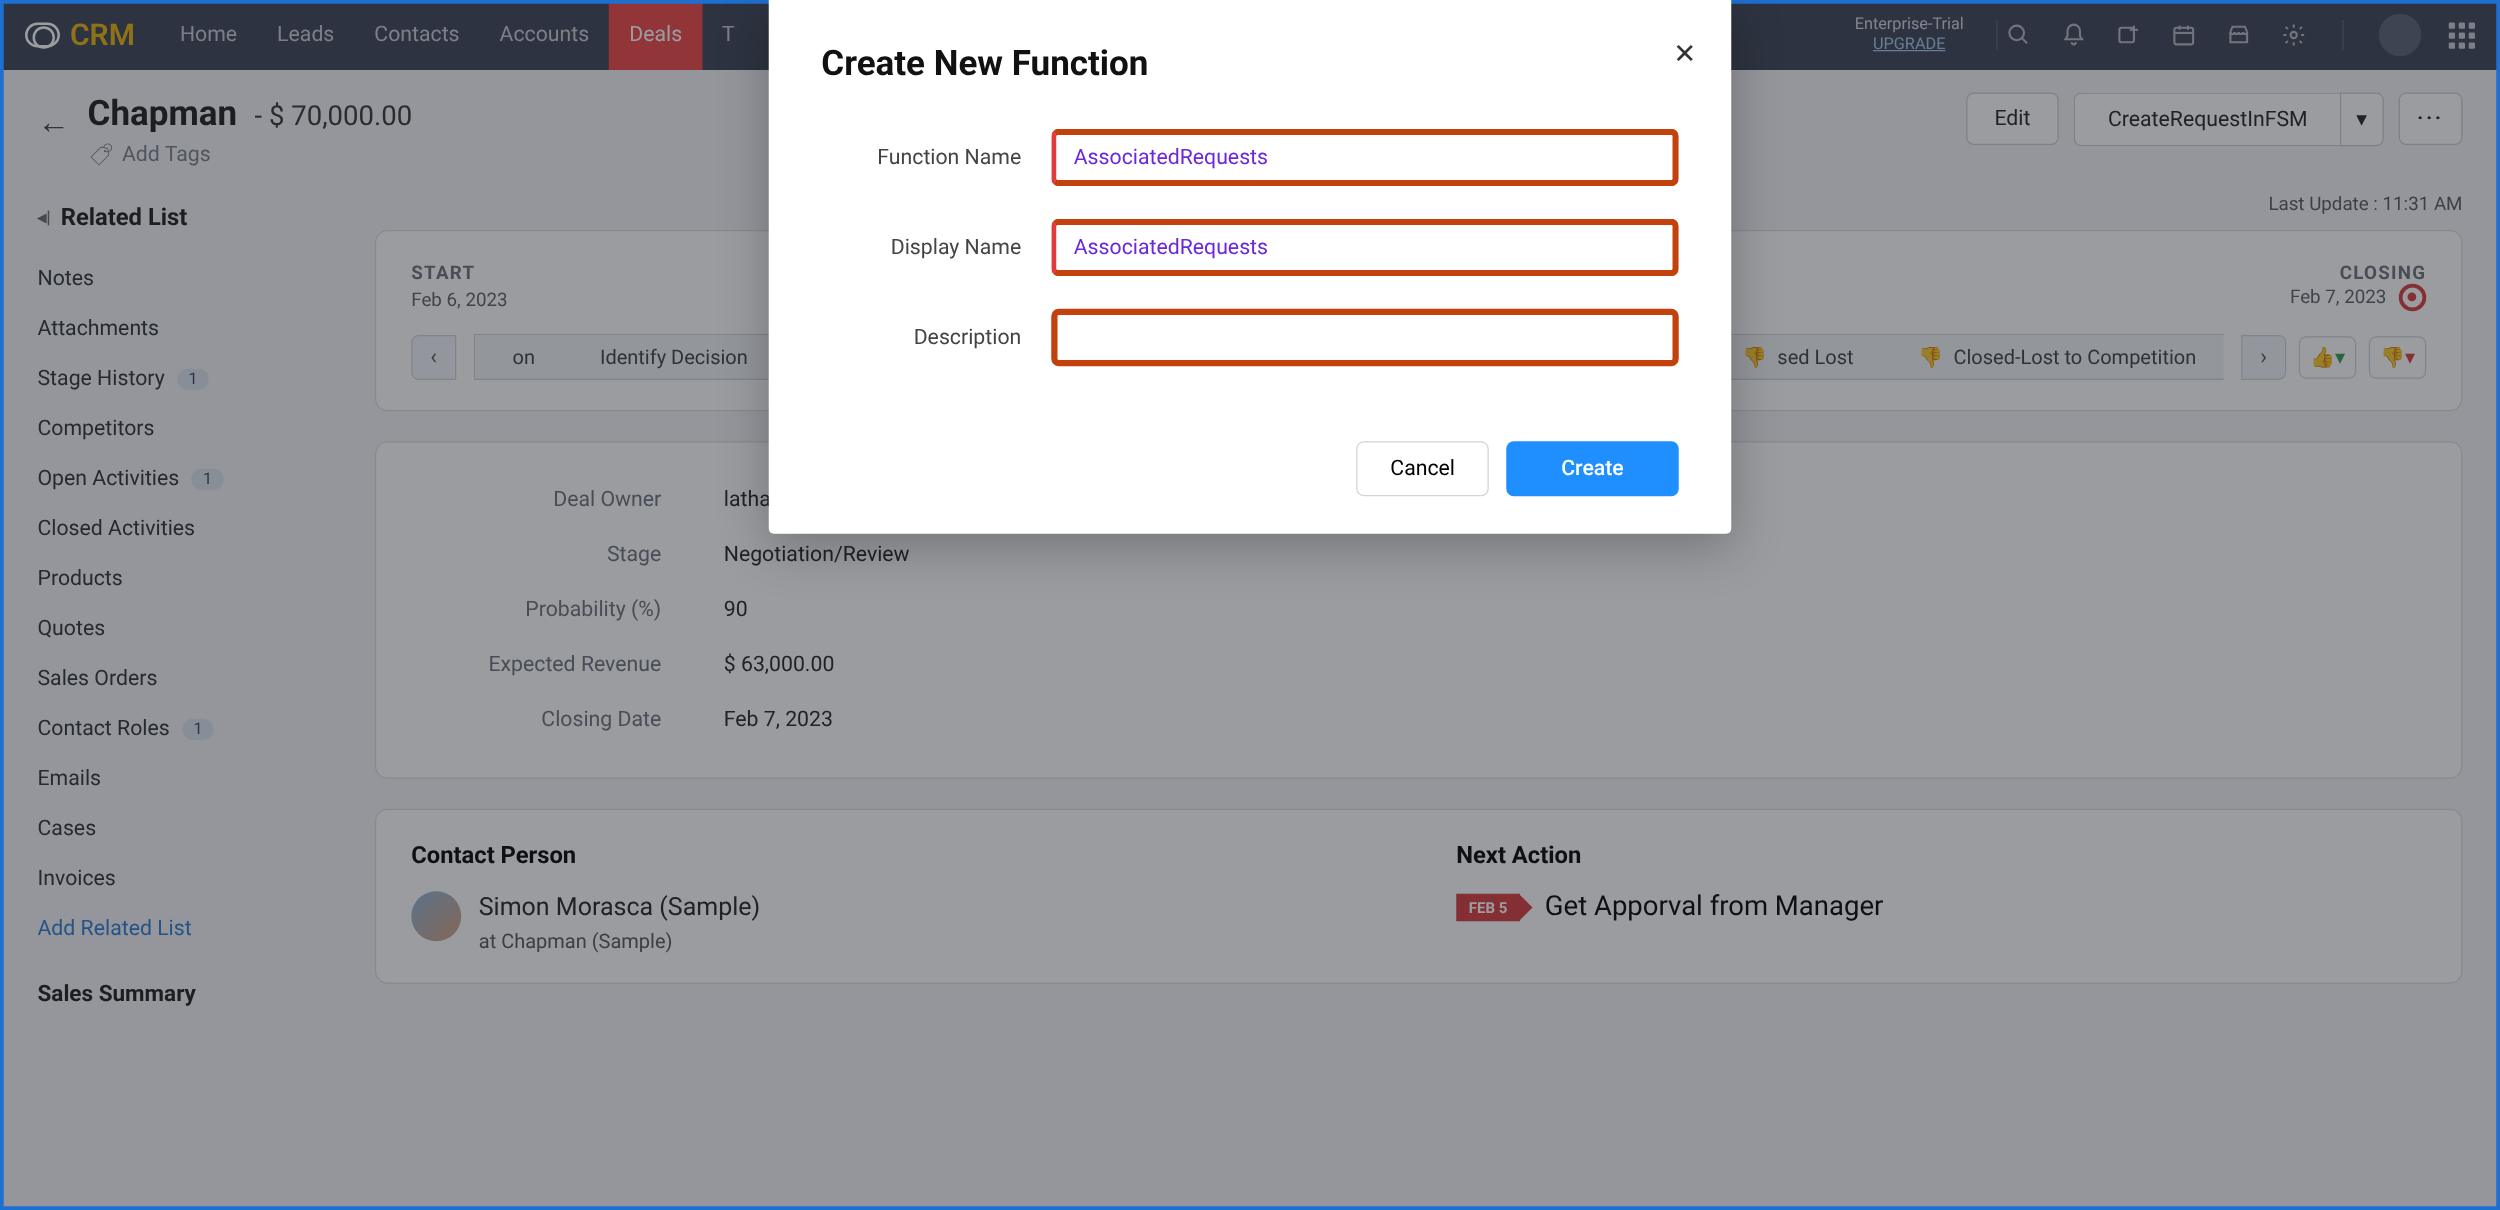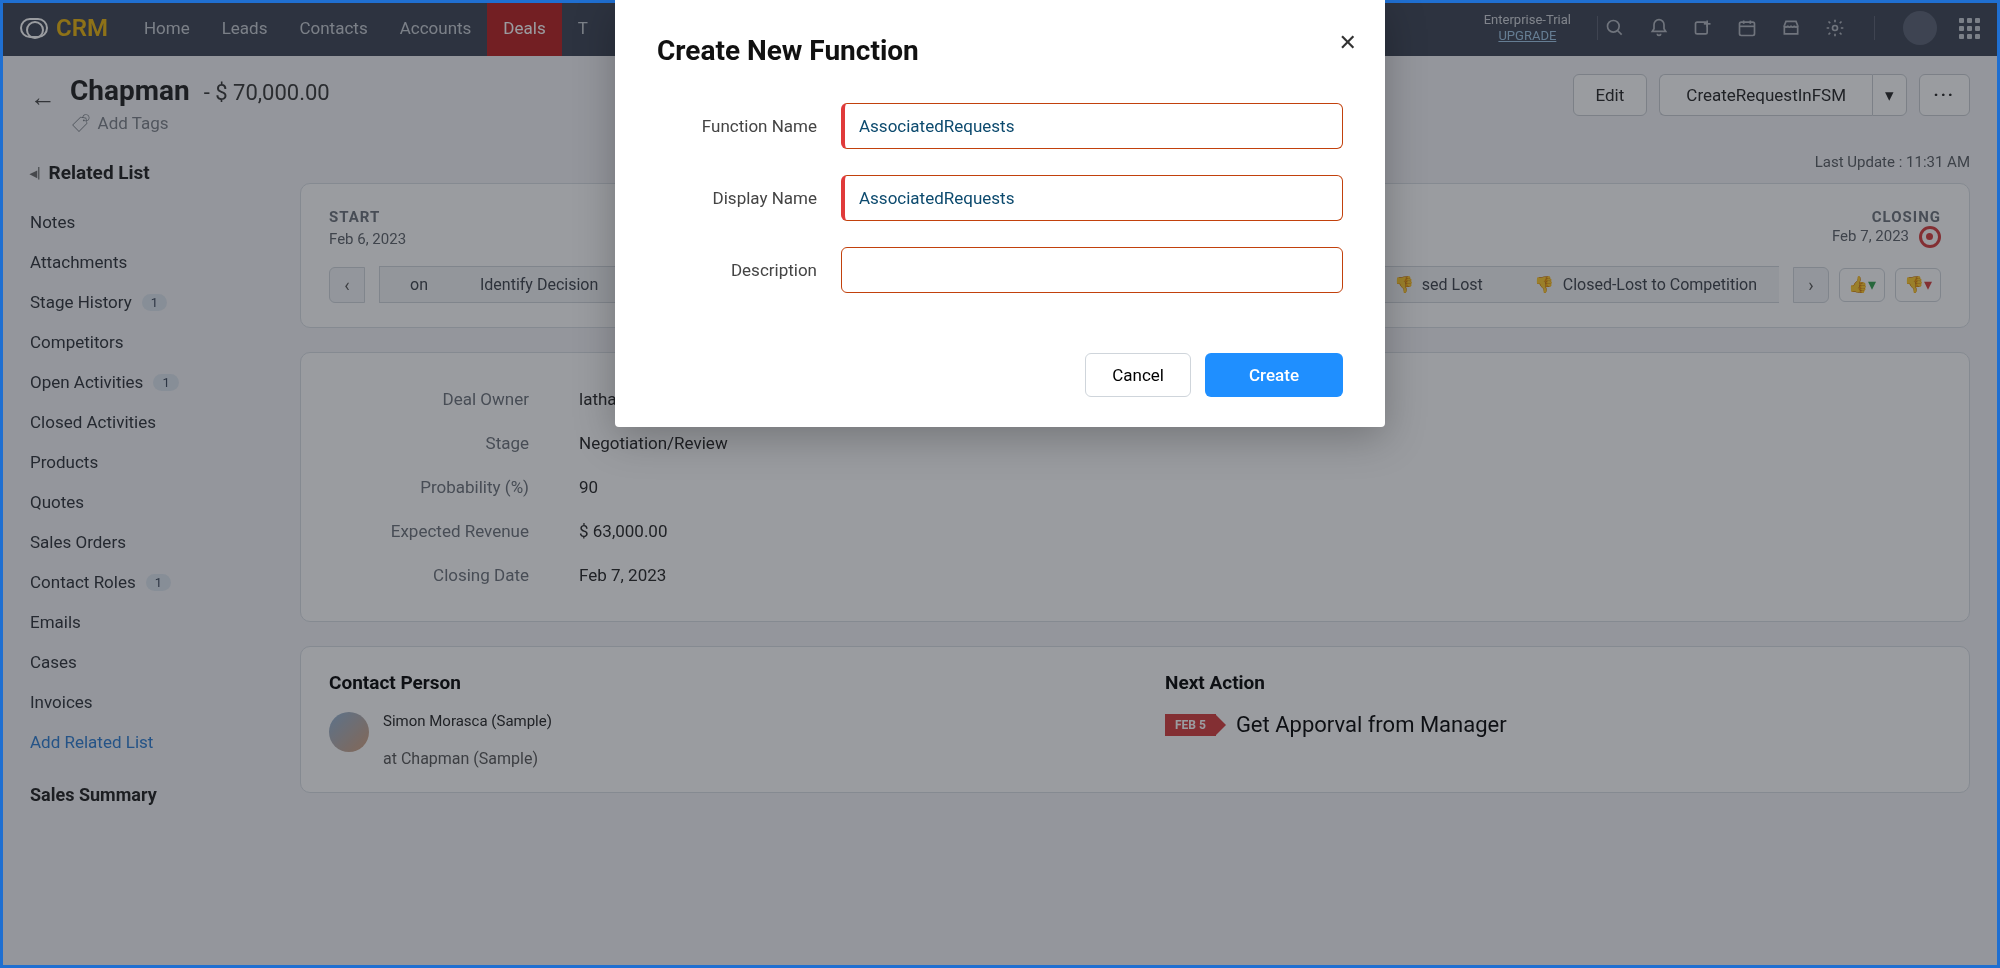--- a/index.html
+++ b/index.html
@@ -5,21 +5,21 @@
 * { box-sizing: border-box; margin: 0; padding: 0; font-family: -apple-system, BlinkMacSystemFont, "Segoe UI", Roboto, Arial, sans-serif; }
 body { width: 2000px; height: 968px; overflow: hidden; position: relative; background: #f4f5f7; }
 
 
 .topnav { height: 56px; background: #3a4150; display: flex; align-items: center; color: #d0d4da; padding: 0 20px; }
 .topnav .logo { display: flex; align-items: center; gap: 8px; font-size: 24px; font-weight: 600; color: #eab308; margin-right: 20px; }
 .topnav .logo-icon { width: 28px; height: 20px; border: 2px solid #fff; border-radius: 12px; position: relative; }
 .topnav .logo-icon::after { content: ""; position: absolute; width: 14px; height: 14px; border: 2px solid #fff; border-radius: 50%; left: 4px; top: 1px; }
 .topnav .tabs { display: flex; gap: 0; }
 .topnav .tab { padding: 18px 16px; font-size: 17px; color: #c7ccd3; cursor: pointer; }
-.topnav .tab.active { background: #b91c1c; color: #fff; }
+.topnav .tab.active { background: #ef4444; color: #fff; }
 .topnav .spacer { flex: 1; }
 .topnav .upgrade { text-align: center; font-size: 13px; line-height: 1.2; margin-right: 20px; }
 .topnav .upgrade a { color: #9fc7e8; text-decoration: underline; }
 .topnav .icons { display: flex; align-items: center; gap: 22px; }
 .topnav .icon { width: 22px; height: 22px; cursor: pointer; opacity: 0.85; display:flex; align-items:center; justify-content:center; font-size:20px;}
 .topnav .divider { width: 1px; height: 24px; background: #5a6070; margin: 0 6px; }
 .topnav .avatar { width: 34px; height: 34px; background: #586072; border-radius: 50%; }
 .topnav .apps { display: grid; grid-template-columns: repeat(3,5px); gap:3px; }
 .topnav .apps span { width:5px;height:5px;background:#c7ccd3;border-radius:1px; }
 
@@ -91,21 +91,21 @@
 
 
 .overlay { position: absolute; inset: 0; background: rgba(30,35,45,0.45); border: 3px solid #1f6fd1; }
 
 
 .modal { position: absolute; left: 50%; top: 0; transform: translateX(-50%); width: 770px; background: #fff; border-radius: 0 0 4px 4px; box-shadow: 0 10px 40px rgba(0,0,0,0.25); padding: 34px 42px 30px; }
 .modal h2 { font-size: 28px; font-weight: 700; color: #111; margin-bottom: 36px; }
 .modal .close { position: absolute; right: 28px; top: 30px; font-size: 22px; color: #333; cursor: pointer; background:none; border:none;}
 .form-row { display: flex; align-items: center; margin-bottom: 26px; }
 .form-row label { width: 160px; text-align: right; font-size: 17px; color: #444; margin-right: 24px; }
-.form-row input { flex: 1; height: 46px; border: 1px solid #c2410c; border-radius: 6px; padding: 14px 14px; font-size: 17px; color: #0c4a6e; }
+.form-row input { flex: 1; height: 46px; border: 5px solid #c2410c; border-radius: 6px; padding: 14px 14px; font-size: 17px; color: #6d28d9; }
 .form-row input.required { border-left: 4px solid #e03a3a; }
 .modal-actions { display: flex; justify-content: flex-end; gap: 14px; margin-top: 60px; }
 .btn-cancel { padding: 11px 26px; border: 1px solid #cfd5db; background: #fff; border-radius: 6px; font-size: 17px; cursor: pointer; }
 .btn-primary { padding: 11px 44px; background: #1f8fff; color: #fff; border: none; border-radius: 6px; font-size: 17px; font-weight: 500; cursor: pointer; }
 </style>
 </head>
 <body>
 
 <div class="topnav">
   <div class="logo">
@@ -324,21 +324,21 @@
           <div class="value">Feb 7, 2023</div>
         </div>
       </div>
 
     <div class="lower-card">
       <div class="lower-col">
         <h3>Contact Person</h3>
         <div class="contact-row">
           <div class="contact-avatar"></div>
           <div>
-            <div style="font-size:15px;color:#222;margin-bottom:19px;">Simon Morasca (Sample)</div>
+            <div style="font-size:20px;color:#222;margin-bottom:6px;">Simon Morasca (Sample)</div>
             <div style="font-size:16px;color:#555;">at Chapman (Sample)</div>
           </div>
         </div>
       </div>
       <div class="lower-col">
         <h3>Next Action</h3>
         <div style="display:flex;gap:20px;align-items:center;">
           <span class="date-pill">FEB 5</span>
           <span style="font-size:22px;">Get Apporval from Manager</span>
         </div>

